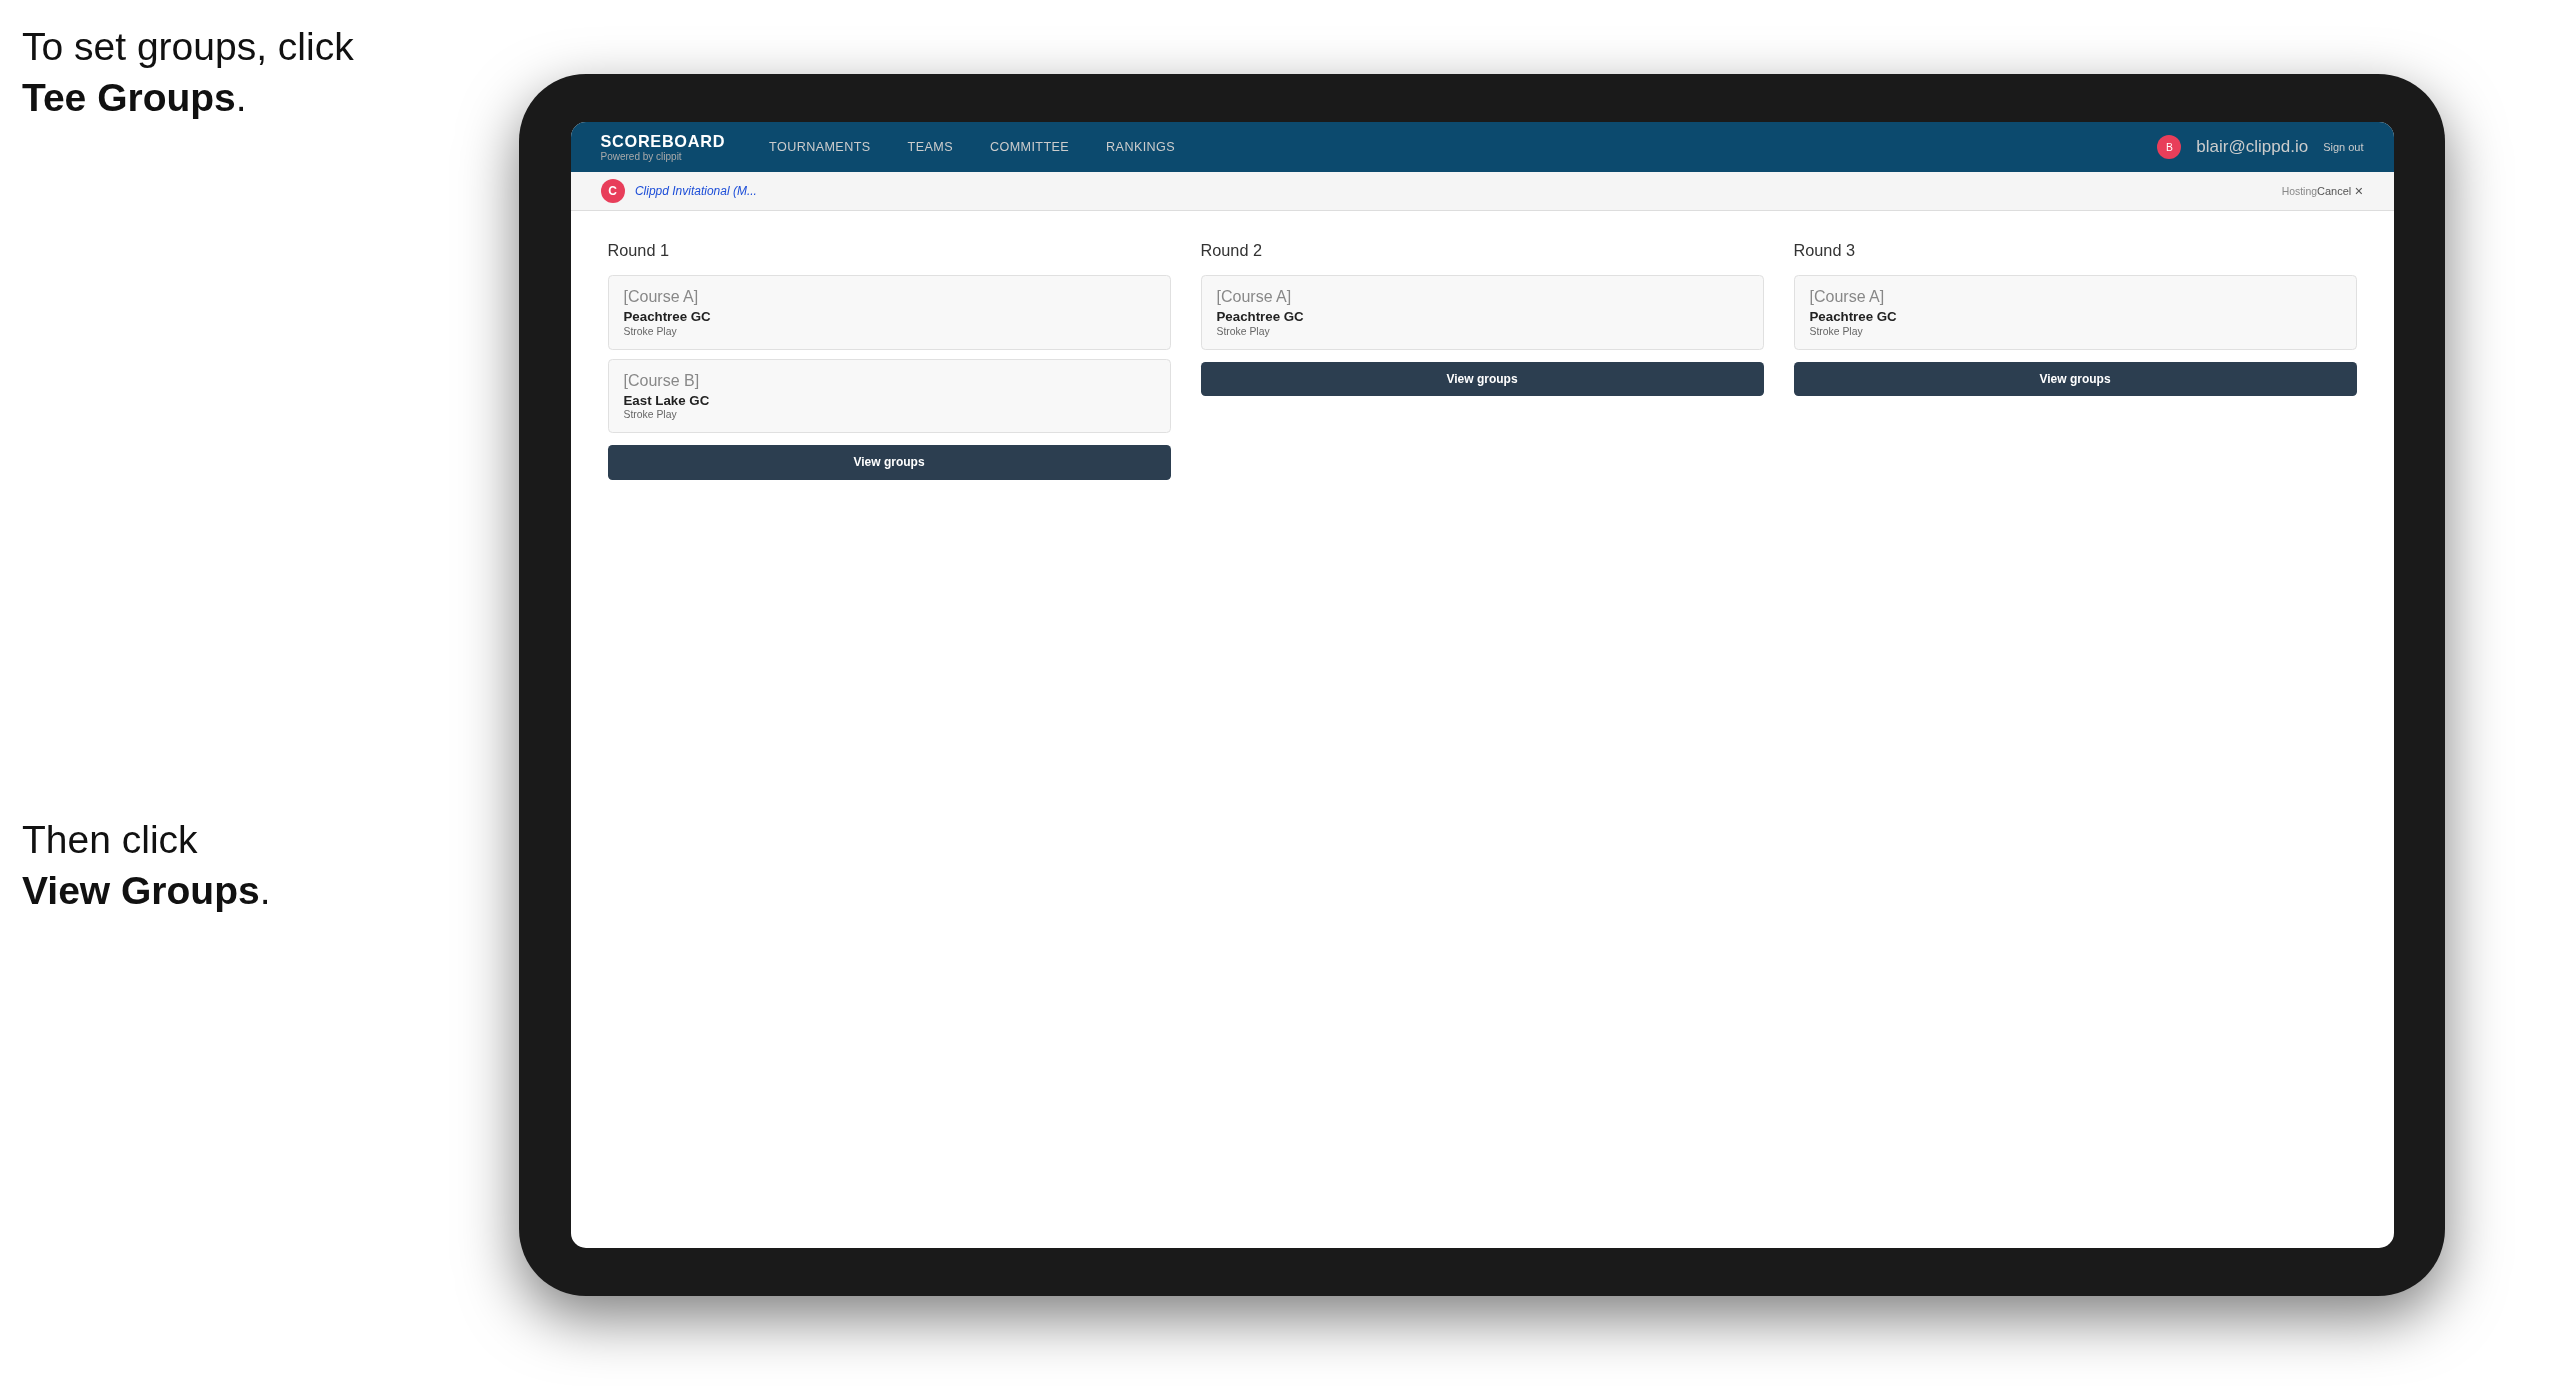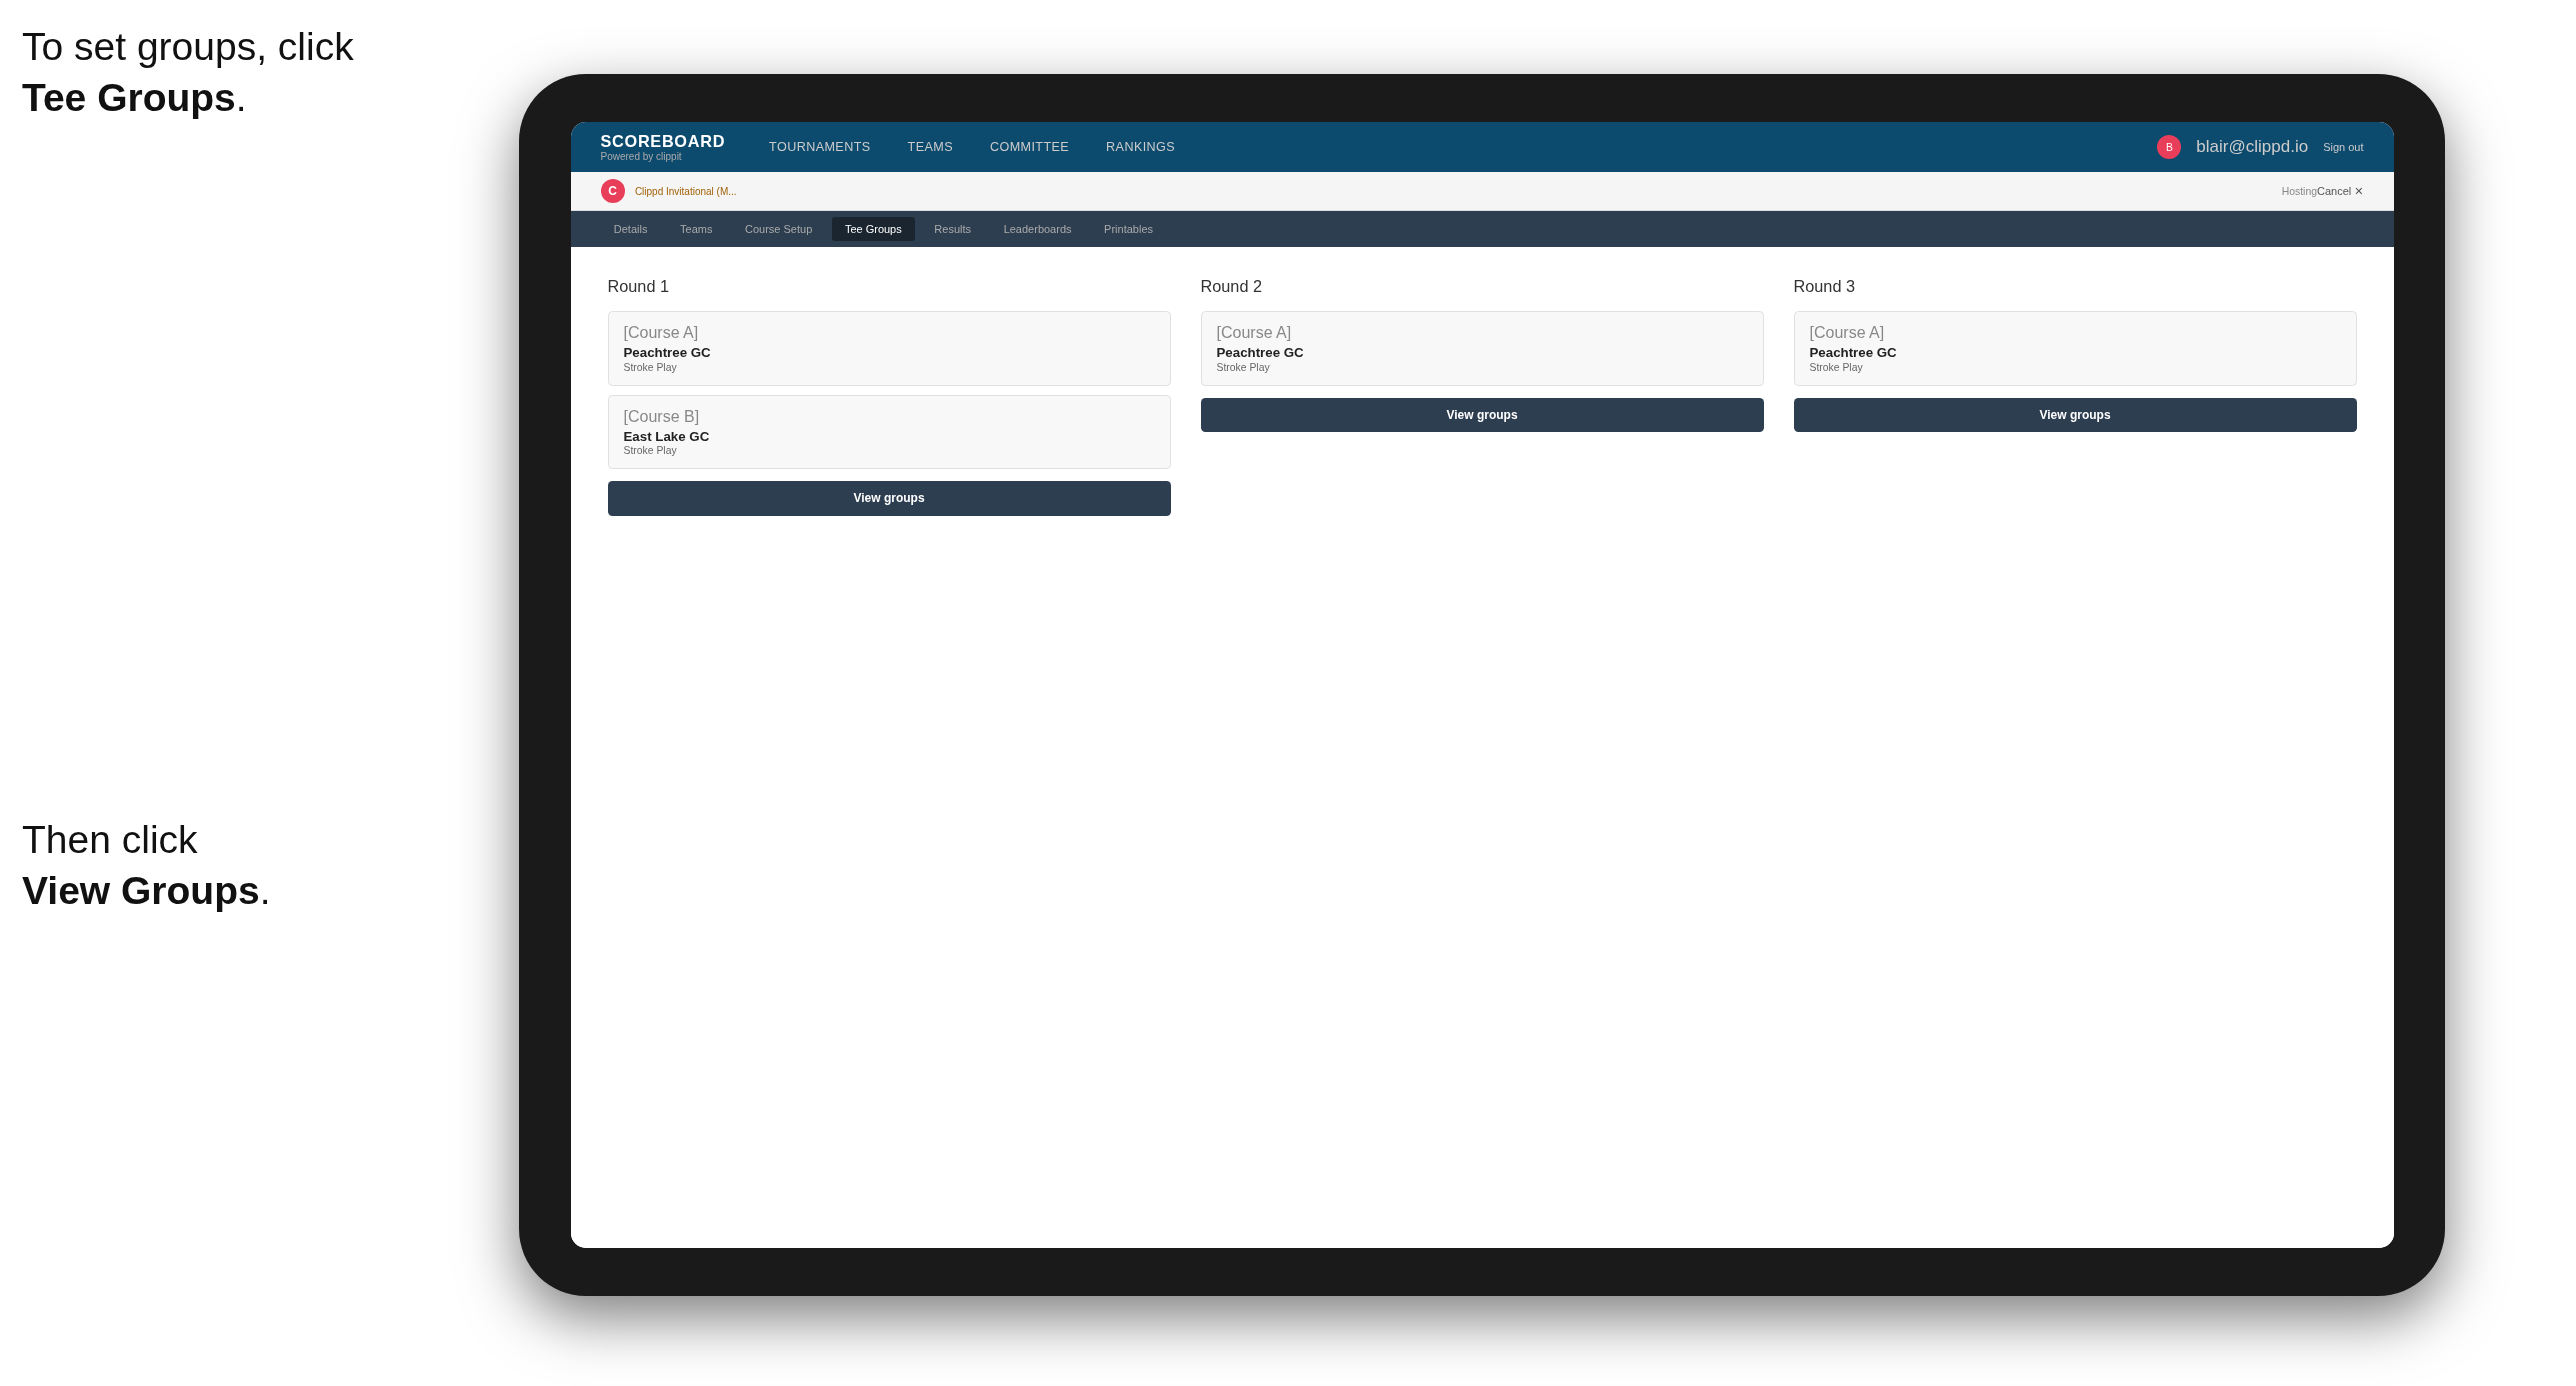--- a/index.html
+++ b/index.html
@@ -152,23 +152,24 @@
       display: flex;
       align-items: center;
       justify-content: center;
       color: white;
       font-weight: 700;
       font-size: 12px;
       margin-right: 10.4px;
     }
 
     .tournament-name {
-      font-size: 10px;
-      color: #a16207;
+      font-size: 12px;
+      color: #1d4ed8;
       flex: 1;
+      font-style: italic;
     }
 
     .tournament-status {
       font-size: 10.4px;
       color: #888;
       margin-left: 7.4px;
     }
 
     .cancel-btn {
       font-size: 11px;
@@ -321,29 +322,20 @@
 
     <div class="tournament-bar">
       <div class="tournament-logo">
         <span>C</span>
       </div>
       <span class="tournament-name">Clippd Invitational (M...</span>
       <span class="tournament-status">Hosting</span>
       <span class="cancel-btn">Cancel ✕</span>
     </div>
 
-    <div class="tab-bar">
-      <div class="tab-item">Details</div>
-      <div class="tab-item">Teams</div>
-      <div class="tab-item">Course Setup</div>
-      <div class="tab-item active">Tee Groups</div>
-      <div class="tab-item">Results</div>
-      <div class="tab-item">Leaderboards</div>
-      <div class="tab-item">Printables</div>
-    </div>
 
     <div class="main-content">
       <div class="rounds-grid">
 
         <div class="round-column">
           <div class="round-title">Round 1</div>
           <div class="course-card">
             <div class="course-label">[Course A]</div>
             <div class="course-name">Peachtree GC</div>
             <div class="course-format">Stroke Play</div>

